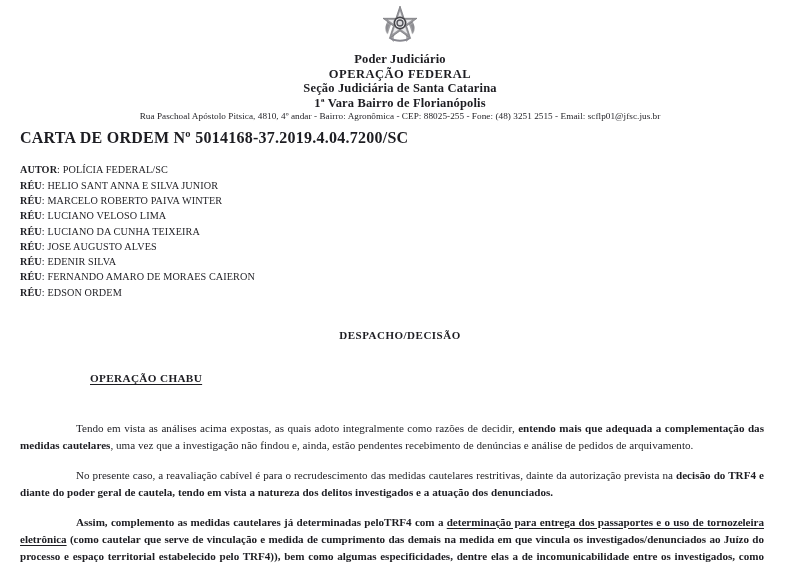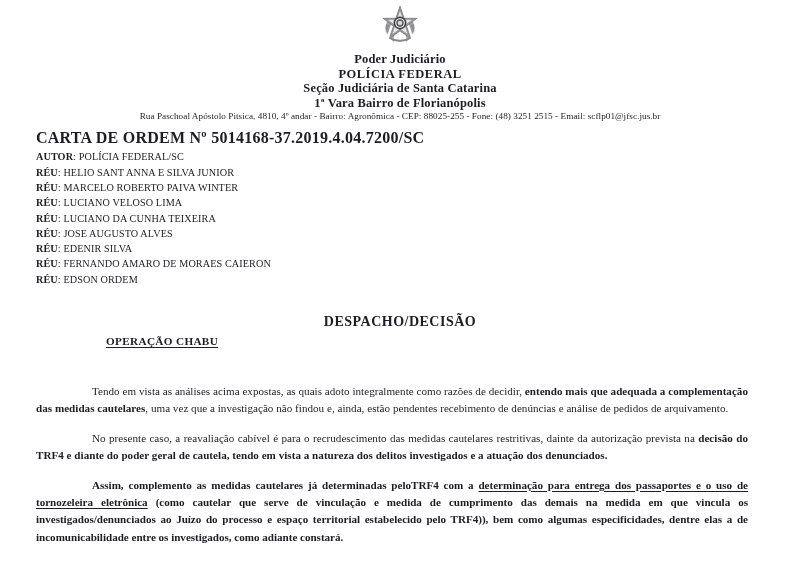--- a/index.html
+++ b/index.html
@@ -15,21 +15,21 @@
     font-family: "Liberation Serif", "DejaVu Serif", serif;
     color: #1d1d22;
     -webkit-font-smoothing: antialiased;
   }
 
   .page {
     position: relative;
     width: 800px;
     height: 401px;
     box-sizing: border-box;
-    padding: 0 36px;
+    padding: 0 20px;
   }
 
   
   .emblem-wrap {
     display: flex;
     justify-content: center;
     align-items: flex-start;
     padding-top: 4px;
     height: 44px;
   }
@@ -68,47 +68,48 @@
   .case-number {
     font-weight: bold;
     font-size: 16px;
     letter-spacing: 0.25px;
     margin-top: 9px;
     line-height: 14px;
   }
 
   
   .parties {
-    margin-top: 4px;
+    margin-top: 17px;
   }
   .party-row {
     font-size: 10.2px;
     line-height: 15.3px;
     white-space: nowrap;
     letter-spacing: 0.1px;
   }
   .party-role {
     font-weight: bold;
   }
   .party-name {
     font-weight: normal;
   }
 
   
   .decision-title {
     text-align: center;
     font-weight: bold;
-    font-size: 14px;
+    font-size: 11px;
     letter-spacing: 0.5px;
     margin-top: 26px;
     line-height: 18px;
   }
 
   
   .operation {
+    margin-top: 24px;
     padding-left: 70px;
   }
   .operation span {
     font-weight: bold;
     font-size: 11.2px;
     letter-spacing: 0.35px;
     text-decoration: underline;
     text-underline-offset: 1.5px;
   }
 
@@ -165,21 +166,21 @@
       <circle cx="34" cy="38" r="9.6" fill="#f2f2f3"></circle>
       <circle cx="34" cy="38" r="7.4" fill="#3a3a40"></circle>
       <circle cx="34" cy="38" r="4.6" fill="#d8d8da"></circle>
 
       <path d="M14 66 C24 73 44 73 54 66 L54 70 C44 77 24 77 14 70 Z" fill="#777780"></path>
     </svg>
   </div>
 
   <div class="court-header">
     <div class="ln l1">Poder Judiciário</div>
-    <div class="ln l2">POLÍCIA FEDERAL</div>
+    <div class="ln l2">OPERAÇÃO FEDERAL</div>
     <div class="ln l3">Seção Judiciária de Santa Catarina</div>
     <div class="ln l4">1ª Vara Bairro de Florianópolis</div>
   </div>
 
   <div class="addr-line">Rua Paschoal Apóstolo Pitsica, 4810, 4º andar - Bairro: Agronômica - CEP: 88025-255 - Fone: (48) 3251 2515 - Email: scflp01@jfsc.jus.br</div>
 
   <div class="case-number">CARTA DE ORDEM Nº 5014168-37.2019.4.04.7200/SC</div>
 
   <div class="parties">
     <div class="party-row"><span class="party-role">AUTOR</span><span>: </span><span class="party-name">POLÍCIA FEDERAL/SC</span></div>

